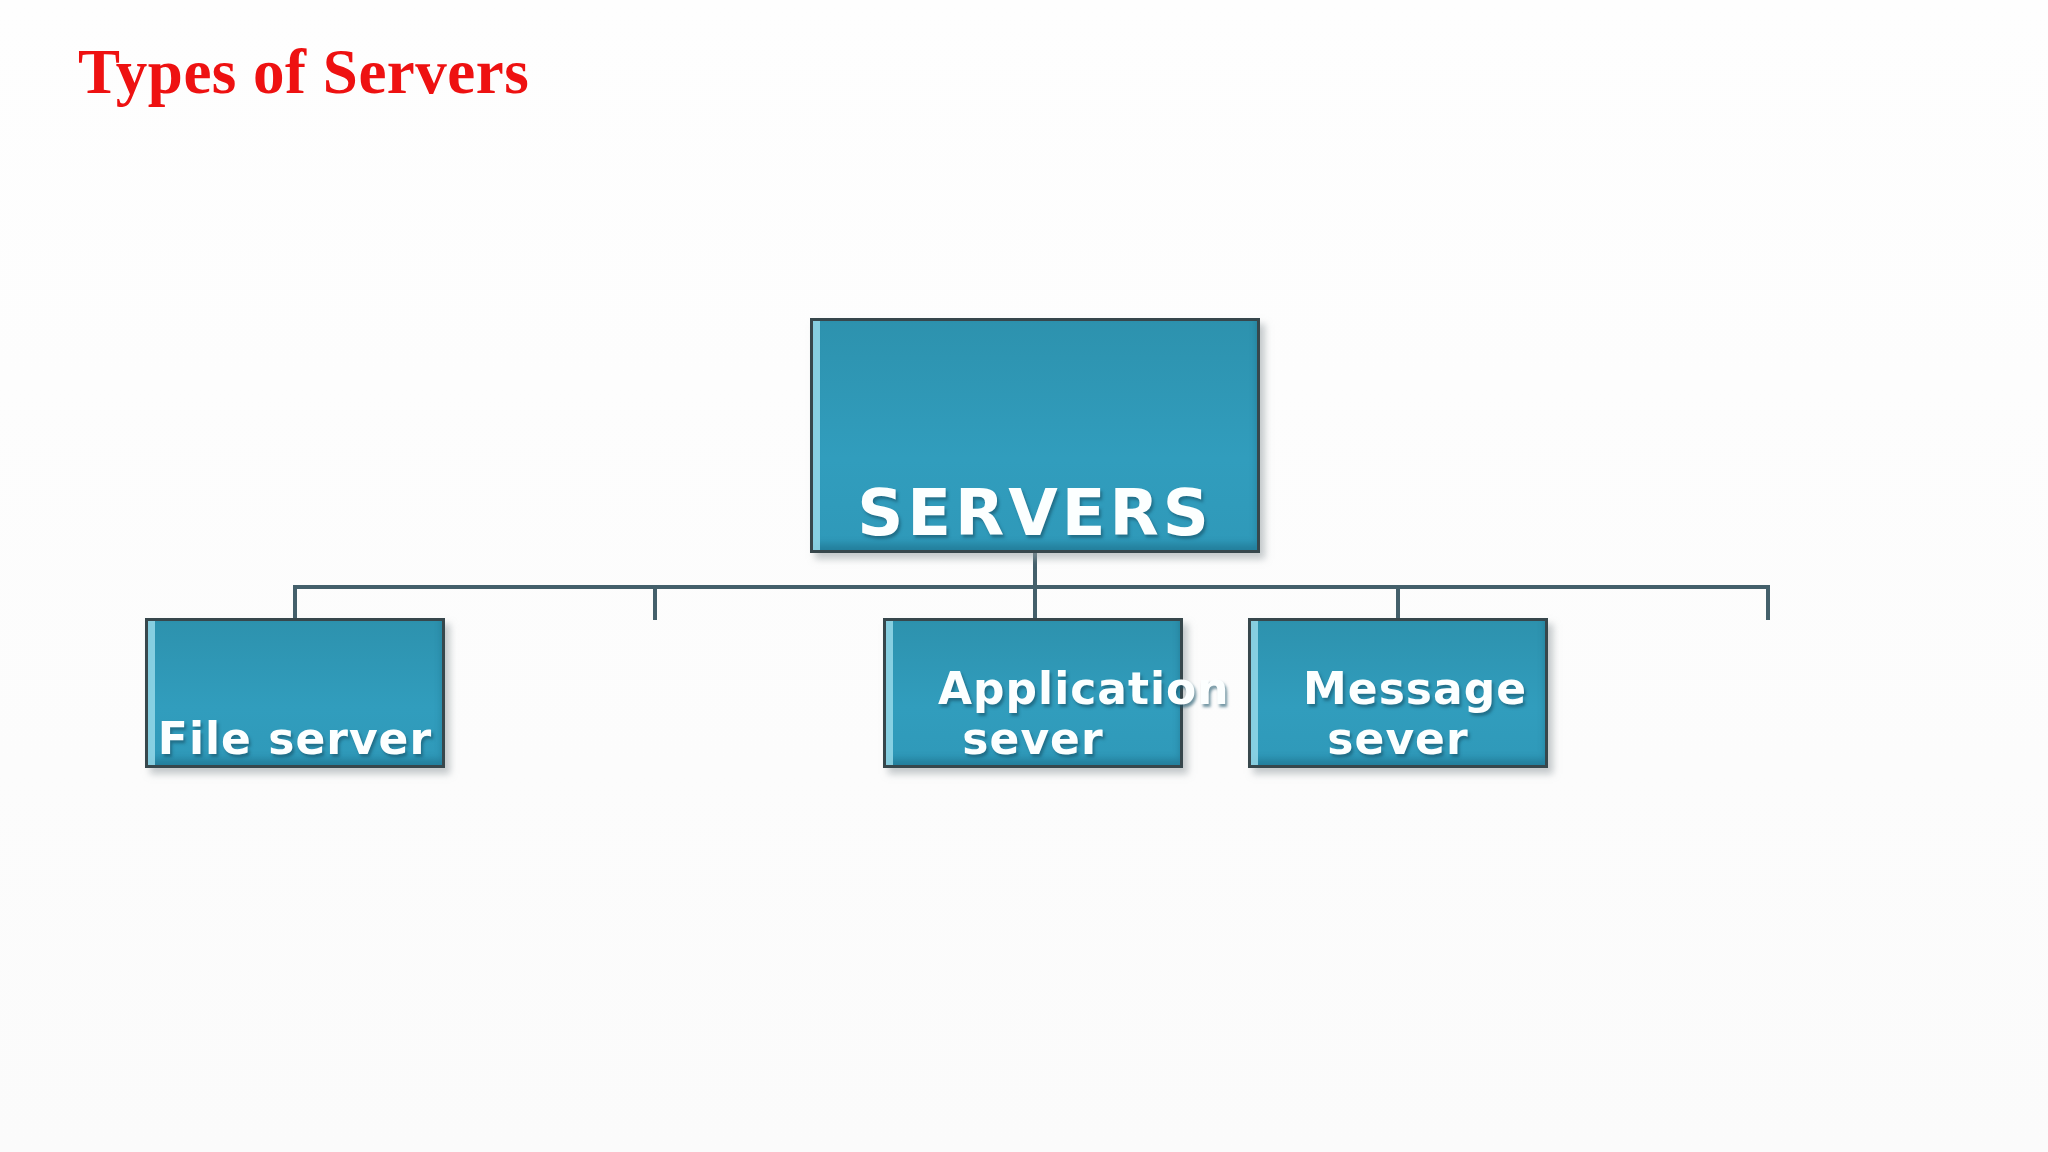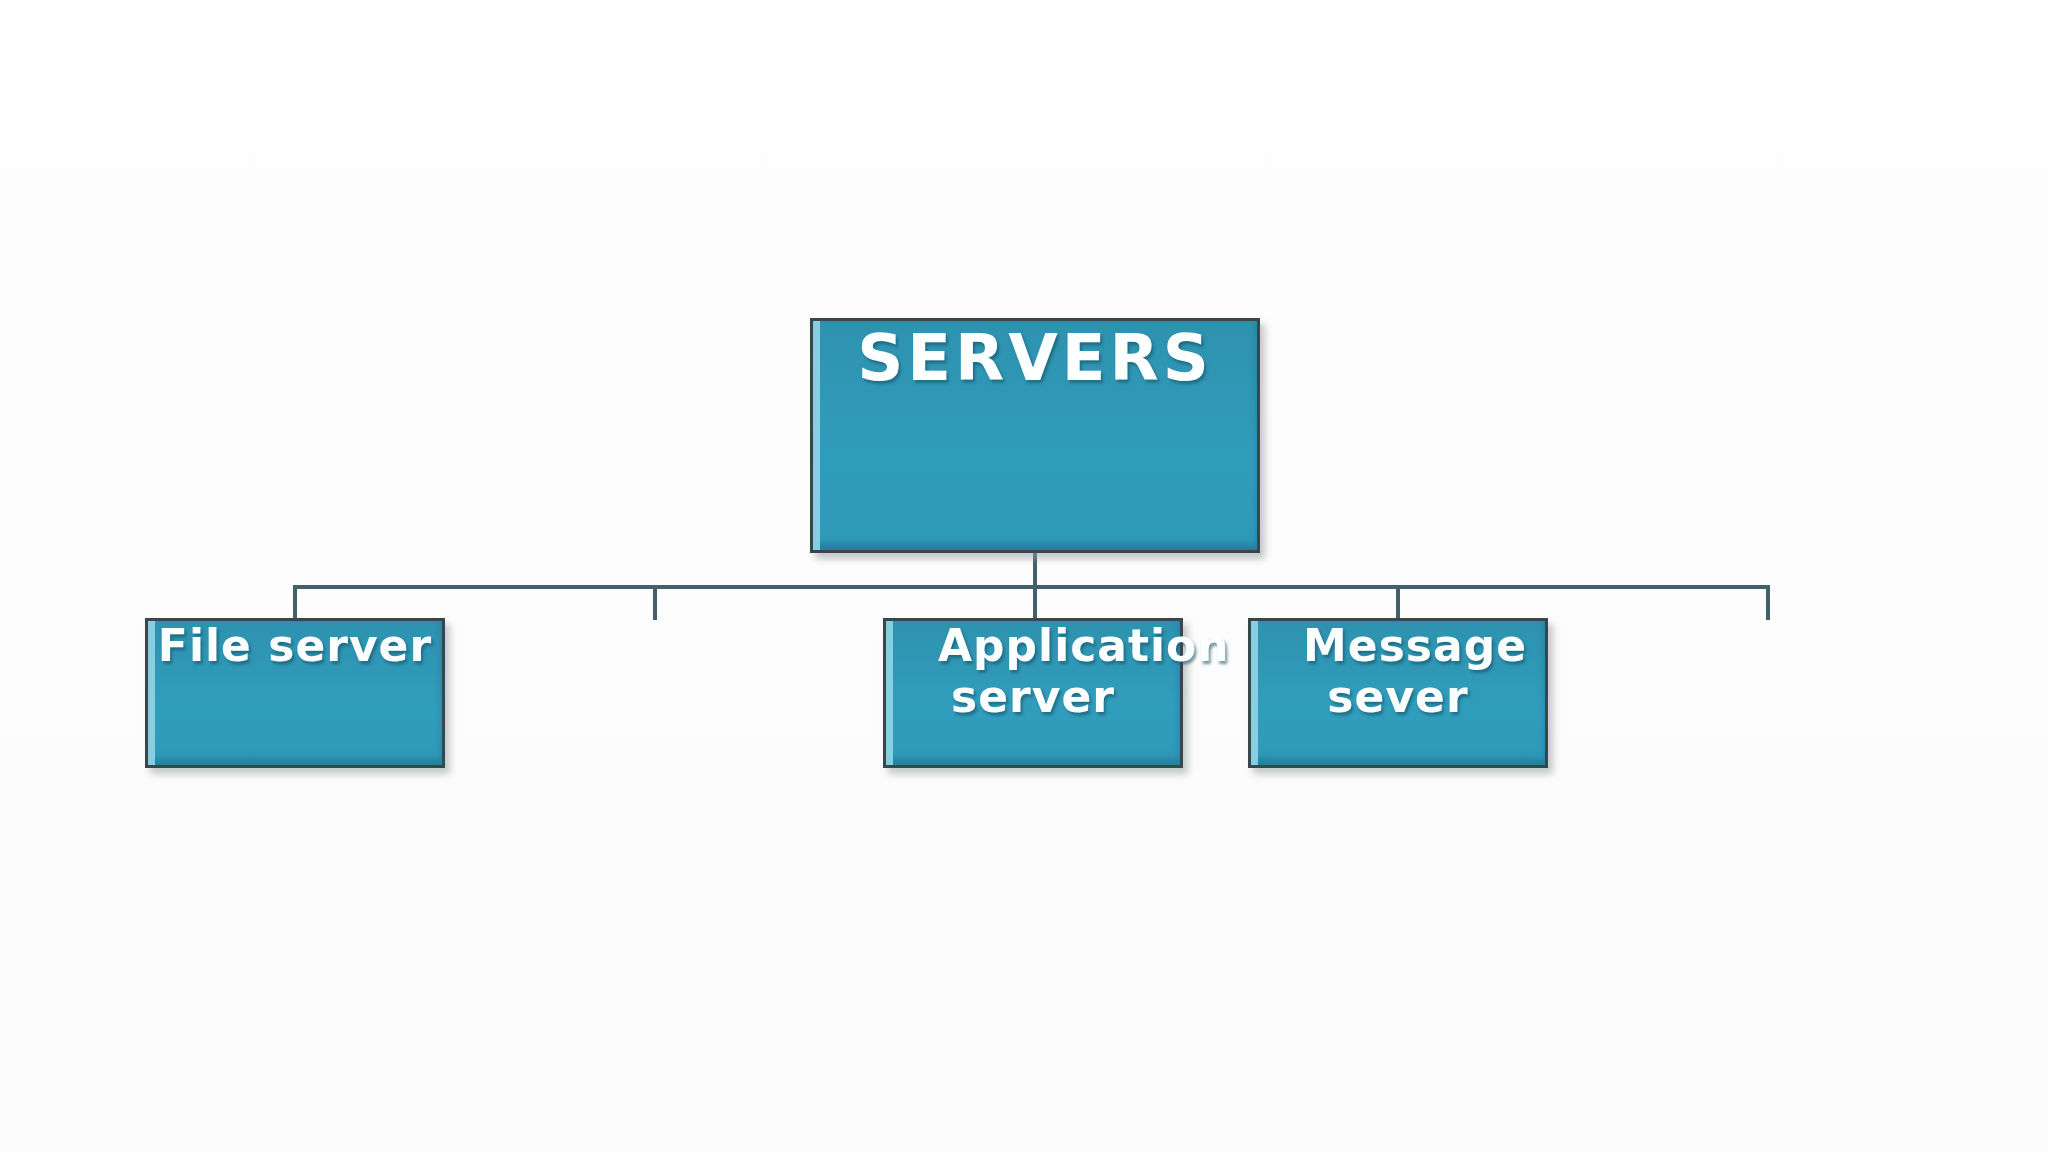--- a/index.html
+++ b/index.html
@@ -37,21 +37,21 @@
   .node {
     position: absolute;
     box-sizing: border-box;
     background: linear-gradient(180deg, #2d92ae 0%, #319dbd 60%, #2f99b9 100%);
     border: 3px solid #37474c;
     box-shadow:
       inset 7px 0 0 rgba(158, 222, 238, 0.8),
       inset 0 -6px 7px rgba(8, 62, 84, 0.28),
       5px 6px 7px rgba(150, 158, 162, 0.55);
     display: flex;
-    align-items: flex-start;
+    align-items: flex-end;
     justify-content: center;
     text-align: center;
     color: #fcffff;
     font-weight: bold;
     text-shadow: 2px 3px 3px rgba(24, 82, 104, 0.6);
   }
   .node-root {
     left: 810px;
     top: 318px;
     width: 450px;
@@ -77,20 +77,21 @@
   #child-print    { left: 505px;  }
   #child-app      { left: 883px;  }
   #child-message  { left: 1248px; }
   #child-database { left: 1618px; }
 </style>
 </head>
 <body>
 
 <div class="slide">
 
+  <h1 class="title">Types of Servers</h1>
 
   <div class="diagram">
 
     <div class="connector" style="left:1033px; top:551px; width:4px; height:36px;"></div>
     <div class="connector" style="left:293px; top:585px; width:1477px; height:4px;"></div>
     <div class="connector" style="left:293px; top:585px; width:4px; height:35px;"></div>
     <div class="connector" style="left:653px; top:585px; width:4px; height:35px;"></div>
     <div class="connector" style="left:1033px; top:585px; width:4px; height:35px;"></div>
     <div class="connector" style="left:1396px; top:585px; width:4px; height:35px;"></div>
     <div class="connector" style="left:1766px; top:585px; width:4px; height:35px;"></div>
@@ -98,21 +99,21 @@
     <div class="node node-root">
       <span>SERVERS</span>
     </div>
 
     <div class="node node-child" id="child-file">
       <span class="one-line">File server</span>
     </div>
 
 
     <div class="node node-child" id="child-app">
-      <span class="two-line">Application server</span>
+      <span class="two-line">Application sever</span>
     </div>
 
     <div class="node node-child" id="child-message">
       <span class="two-line">Message sever</span>
     </div>
 
 
   </div>
 </div>
 

